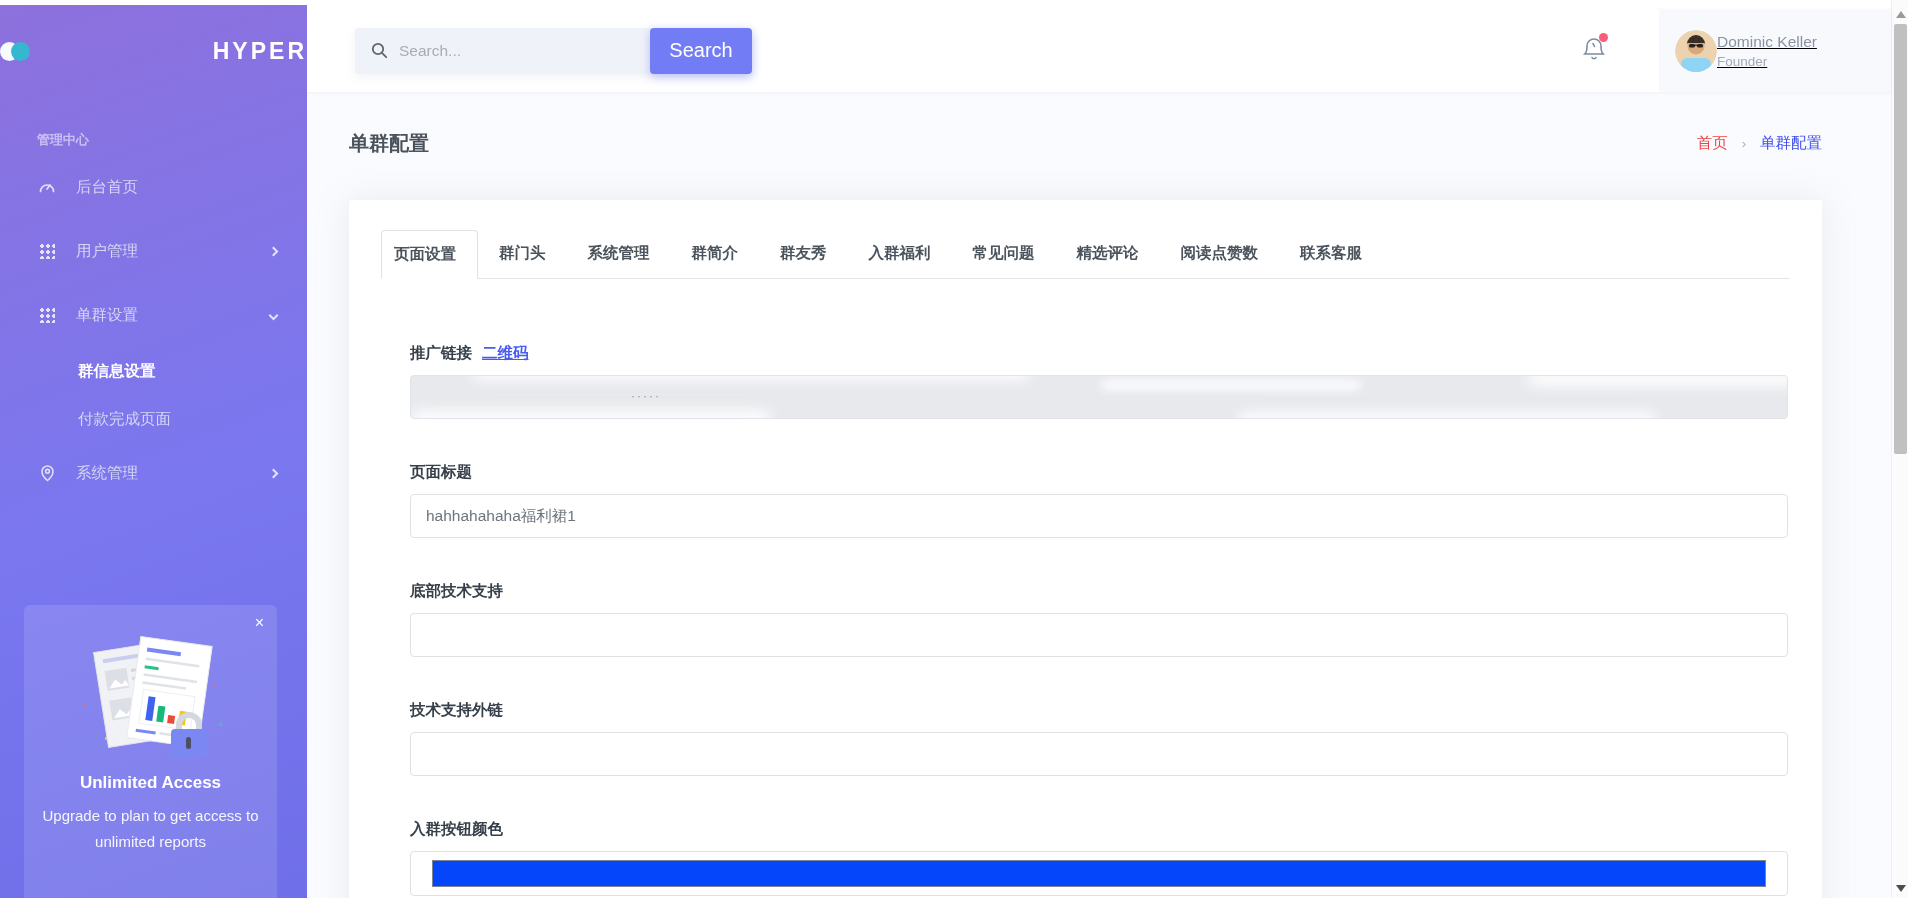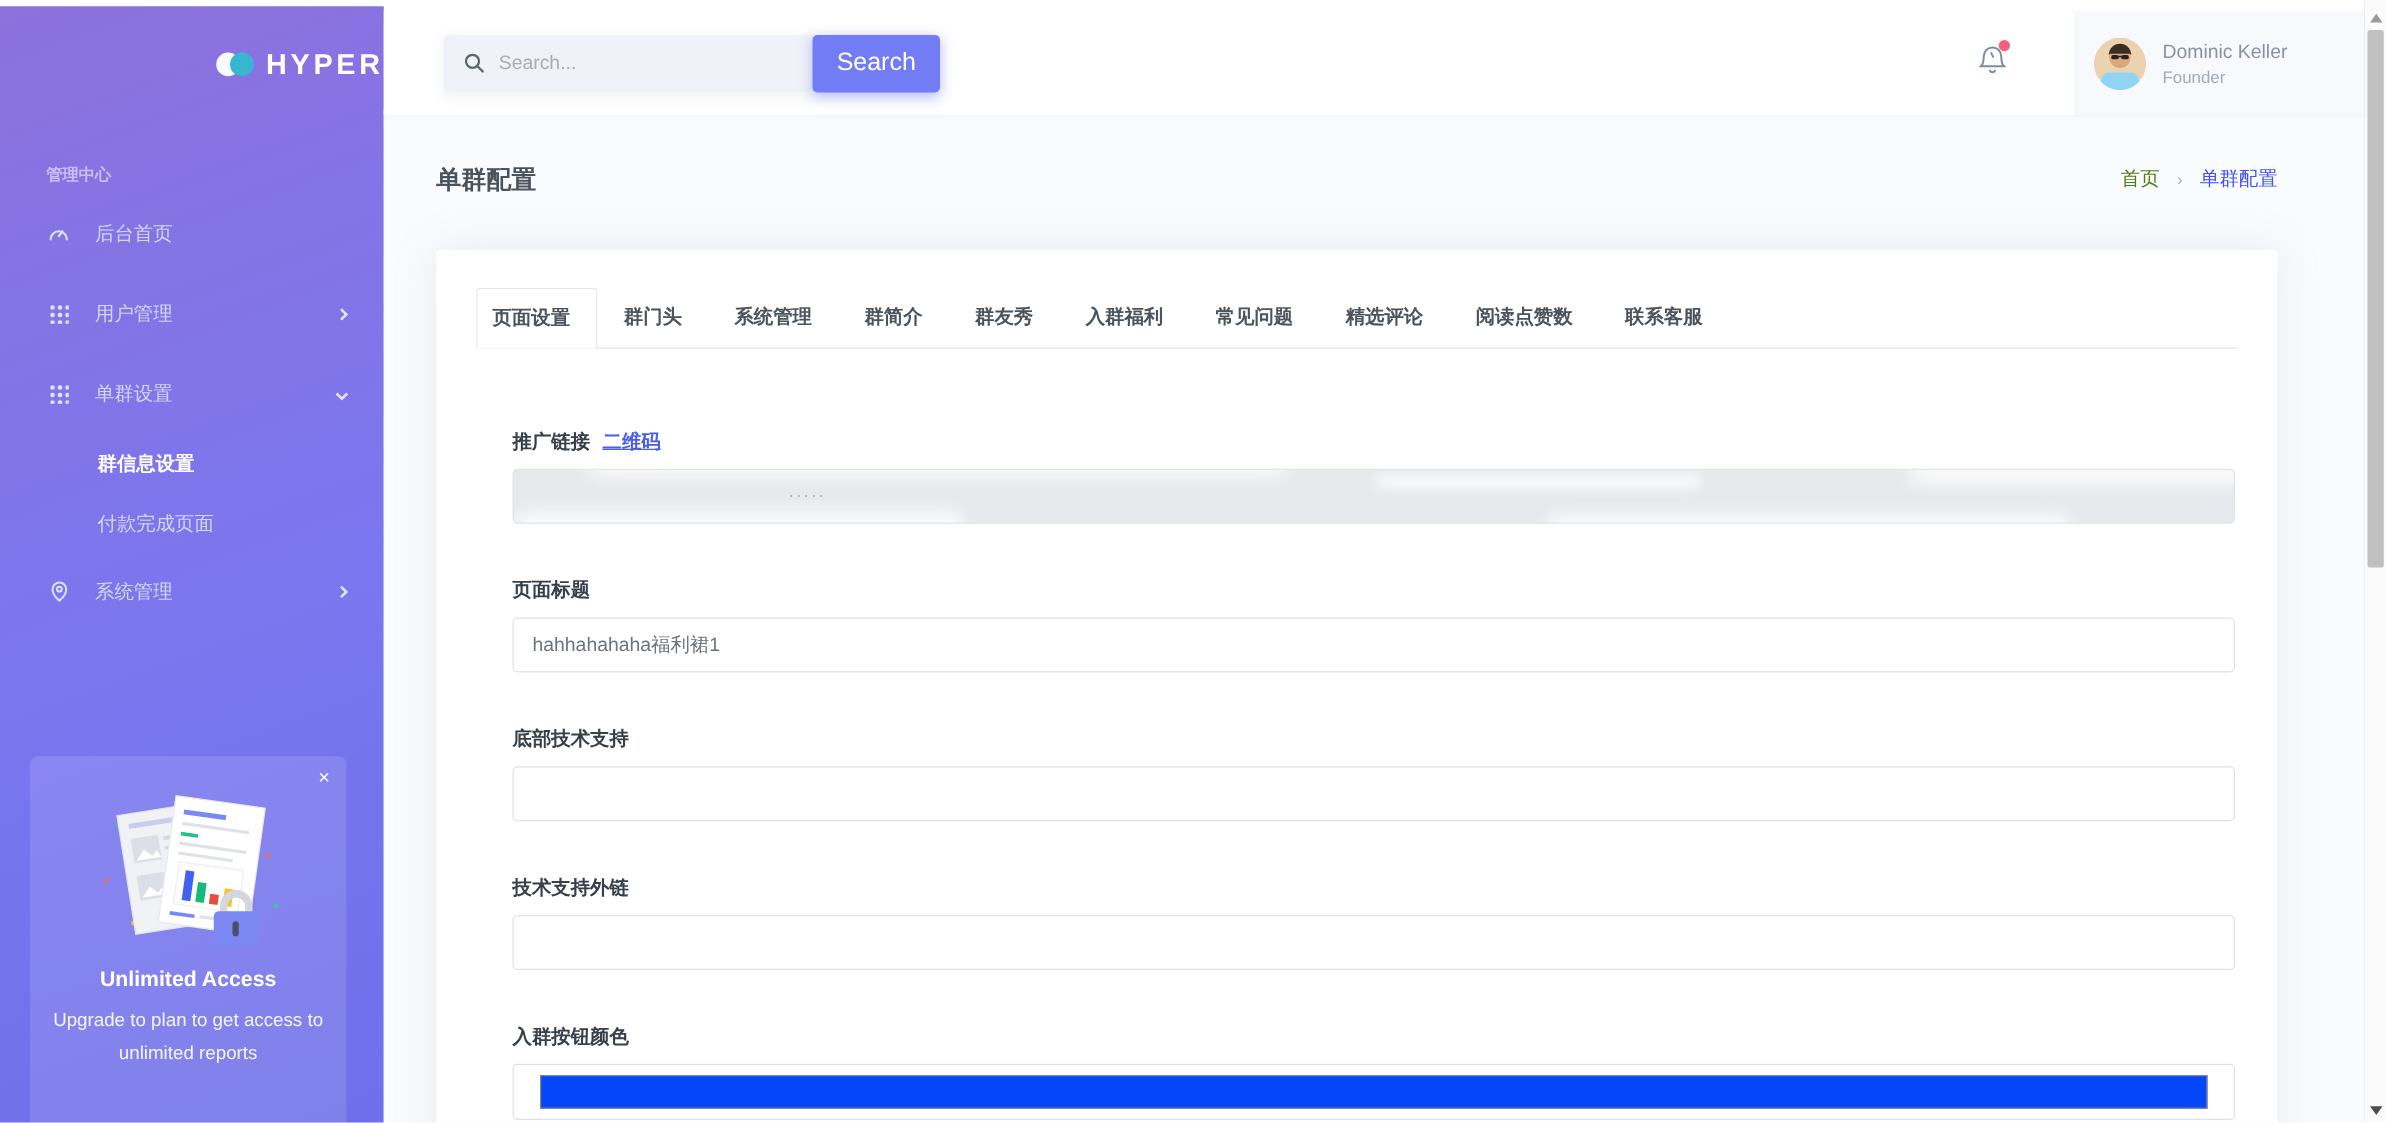--- a/index.html
+++ b/index.html
@@ -3,21 +3,21 @@
 <meta charset="utf-8">
 <style>
   * { margin:0; padding:0; box-sizing:border-box; }
   html,body { width:1908px; height:898px; overflow:hidden; background:#fff;
     font-family:"Liberation Sans", sans-serif; }
   .app { position:absolute; top:5px; left:0; right:0; bottom:0; }
 
   
   .sidebar { position:absolute; top:0; left:0; bottom:0; width:307px; overflow:hidden;
     background:linear-gradient(160deg,#8d71dd 0%,#7a77ef 55%,#6f6fe9 100%); }
-  .logo { display:flex; align-items:center; justify-content:flex-end; height:92px; gap:10px; }
+  .logo { display:flex; align-items:center; justify-content:space-between; height:92px; gap:10px; }
   .logo-circles { position:relative; width:30px; height:19px; }
   .logo-circles .c1 { position:absolute; left:0; top:0; width:19px; height:19px; border-radius:50%; background:#f7fbff; }
   .logo-circles .c2 { position:absolute; left:11px; top:0; width:19px; height:19px; border-radius:50%; background:#35b8cf; }
   .logo-text { color:#fff; font-size:23px; font-weight:700; letter-spacing:3px; }
   .menu-label { margin:34px 0 6px 37px; font-size:13px; font-weight:700; color:rgba(255,255,255,.55); }
   .nav-item { display:flex; align-items:center; height:64px; padding:0 30px 0 38px; color:#d3d7f3; font-size:15.5px; cursor:pointer; }
   .nav-item .ic { width:18px; height:18px; margin-right:20px; flex:0 0 18px; display:flex; align-items:center; justify-content:center; }
   .nav-sub { display:flex; align-items:center; height:48px; padding-left:78px; color:#d3d7f3; font-size:15.5px; cursor:pointer; }
   .nav-sub.active { color:#ffffff; font-weight:700; }
   .grid-dots { width:15px; height:15px;
@@ -44,32 +44,32 @@
     border-radius:4px 0 0 4px; padding-left:16px; gap:11px; }
   .search-box input { border:none; outline:none; background:transparent; font-size:15.5px; color:#555; width:230px;
     font-family:"Liberation Sans", sans-serif; }
   .search-box input::placeholder { color:#a6adb6; }
   .search-btn { width:102px; border:none; background:#727cf5; color:#fff; font-size:20px;
     border-radius:4px; margin-left:-3px; cursor:pointer; box-shadow:0 3px 10px rgba(114,124,245,.45);
     font-family:"Liberation Sans", sans-serif; }
   .topbar-right { margin-left:auto; display:flex; align-items:center; height:100%; }
   .bell-wrap { position:relative; margin-right:52px; cursor:pointer; }
   .bell-dot { position:absolute; top:-2px; right:-1px; width:9px; height:9px; border-radius:50%; background:#fa5c7c; }
-  .user-box { width:232px; height:100%; background:#f8f9fd; display:flex; align-items:center; gap:13px; padding-left:16px; cursor:pointer; }
+  .user-box { width:232px; height:100%; background:#f8f9fd; display:flex; align-items:center; padding-left:16px; cursor:pointer;text-decoration:underline; }
   .avatar { width:42px; height:42px; border-radius:50%; overflow:hidden; flex:0 0 42px; }
   .user-name { font-size:15.5px; color:#8a92a2; }
   .user-role { font-size:13.5px; color:#a2aab8; margin-top:3px; }
 
   
   .main { position:absolute; left:307px; top:83px; right:17px; bottom:0; background:#fafbfe;
     padding:40px 69px 0 42px; overflow:hidden; }
   .title-row { display:flex; align-items:center; justify-content:space-between; height:30px;gap:19px; }
   .page-title { font-size:20px; font-weight:700; color:#4a525b; }
   .breadcrumb { display:flex; align-items:center; gap:14px; font-size:15.5px; }
-  .bc-link { color:#4d7c0f; cursor:pointer;text-align:center; }
+  .bc-link { color:#ef4444; cursor:pointer;text-align:center; }
   .bc-sep { color:#a8b0ba; font-size:13px; }
   .bc-active { color:#4250ee; cursor:pointer; }
 
   .card { margin-top:42px; background:#fff; border-radius:3px; height:800px;
     box-shadow:0 0 35px rgba(154,161,171,.18); padding:30px 32px 0 32px; }
 
   .tabbar { display:flex; border-bottom:1px solid #e2e6ea; }
   .tab { padding:13px 21px; font-size:15.5px; font-weight:700; color:#4b535c; cursor:pointer; white-space:nowrap; }
   .tab.active { border:1px solid #dee2e6; border-bottom:1px solid #fff; margin-bottom:-1px;
     border-radius:4px 4px 0 0; background:#fff;padding-left:12px; }

